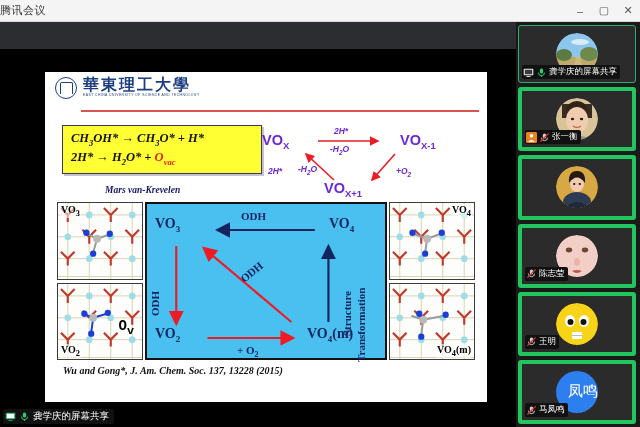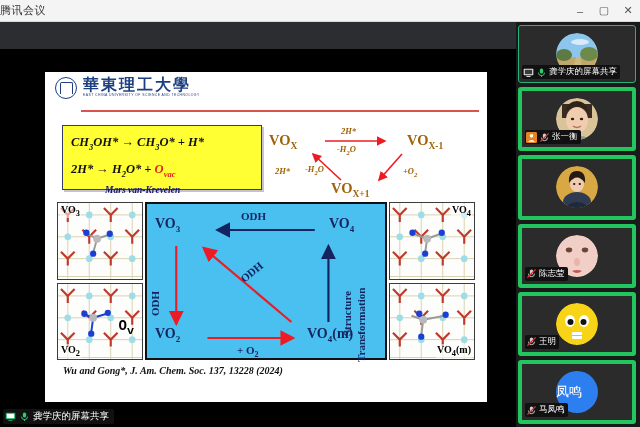--- a/index.html
+++ b/index.html
@@ -51,29 +51,29 @@
   .head-rule{ position:absolute; left:36px; right:8px; top:38px; height:1.6px; background:#d9534f; }
 
   
   .eqbox{
     position:absolute; left:17px; top:53px; width:200px;
     background:#ffff33; border:1.4px solid #3a3a6a;
     box-shadow:2px 2px 0 rgba(120,120,160,.45);
     padding:5px 6px 5px 8px;
   }
   .eq{ font-family:"Liberation Serif", serif; font-style:italic; font-weight:bold;
-       font-size:12.5px; color:#111; line-height:22px; white-space:nowrap; }
+       font-size:12.5px; color:#111; line-height:14px; white-space:nowrap; }
   .eq sub{ font-size:8.5px; }
   .ovac{ color:#e8231b; }
   .mvk{ position:absolute; left:60px; top:113px; font-family:"Liberation Serif", serif;
         font-style:italic; font-weight:bold; font-size:9.5px; color:#15166b; }
 
   
-  .cycle{ position:absolute; left:224px; top:52px; width:196px; height:78px;
-          font-family:Liberation Serif, serif; color:#a16207; }
+  .cycle{ position:absolute; left:217px; top:52px; width:196px; height:78px;
+          font-family:Liberation Sans, sans-serif; color:#6d28d9; }
   .vtag{ position:absolute; font-size:14.5px; font-weight:bold; white-space:nowrap; }
   .vtag sub{ font-size:9.5px; }
   .ctag{ position:absolute; font-size:8.5px; font-style:italic; font-weight:bold; white-space:nowrap; }
   .ctag sub{ font-size:6.5px; }
 
   
   .figure{ position:absolute; left:12px; top:130px; width:418px; height:158px; display:flex; gap:2px; }
   .col{ display:flex; flex-direction:column; gap:3px; width:86px; }
   .struct{ flex:1; border:1.5px solid #3c3c3c; position:relative; overflow:hidden;
            background:#fdfdfb; }
@@ -108,22 +108,22 @@
   .share-banner .nm{ color:#fff; font-size:9.5px; }
 
   
   .rail{ width:124px; background:#1a1a1a; padding:3px 4px 3px 2px;
          display:flex; flex-direction:column; gap:4px; }
   .tile{ position:relative; flex:1; background:#2b2b2b; border:4px solid #22c55e;
          border-radius:3px; overflow:hidden; display:flex; align-items:center; justify-content:center; }
   .tile.active{ border:1.5px solid #26b276; }
   .avatar{ width:42px; height:42px; border-radius:50%; overflow:hidden; position:relative; }
   .avatar svg{ width:100%; height:100%; display:block; }
-  .avatar.initials{ display:flex; align-items:center; justify-content:flex-start;
-                    color:#fff; font-size:13px; }
+  .avatar.initials{ display:flex; align-items:center; justify-content:flex-end;
+                    color:#fff; font-size:15px; }
   .badge{ position:absolute; left:3px; bottom:3px; display:flex; align-items:center; gap:2px;
           background:#111; border-radius:2px; padding:1px 3px 1px 1px; max-width:112px; }
   .badge .nm{ color:#fff; font-size:8.5px; white-space:nowrap; overflow:hidden; }
   .ic{ width:11px; height:11px; flex:0 0 auto; }
 </style>
 </head>
 <body>
 
 <div class="titlebar">
   <div class="title">腾讯会议</div>
@@ -381,21 +381,21 @@
                     <circle cx="32" cy="53" r="3.2"></circle>
                 </g>
               </svg>
               <div class="lbl br">
                 <span>VO</span><sub>4</sub><span>(m)</span>
               </div>
             </div>
           </div>
         </div>
 
-        <div class="cite">Wu and Gong*, J. Am. Chem. Soc. 137, 13228 (2024)</div>
+        <div class="cite">Wu and Gong*, J. Am. Chem. Soc. 137, 13228 (2015)</div>
       </div>
     </div>
 
     <div class="share-banner">
       <svg class="ic" viewBox="0 0 16 16">
         <rect x="1" y="2.5" width="14" height="9.5" rx="1" fill="#1aa85c"></rect>
         <rect x="2.6" y="4" width="10.8" height="6.5" fill="#fff"></rect>
         <rect x="5" y="13" width="6" height="1.4" fill="#1aa85c"></rect>
       </svg>
       <svg class="ic" viewBox="0 0 16 16">

